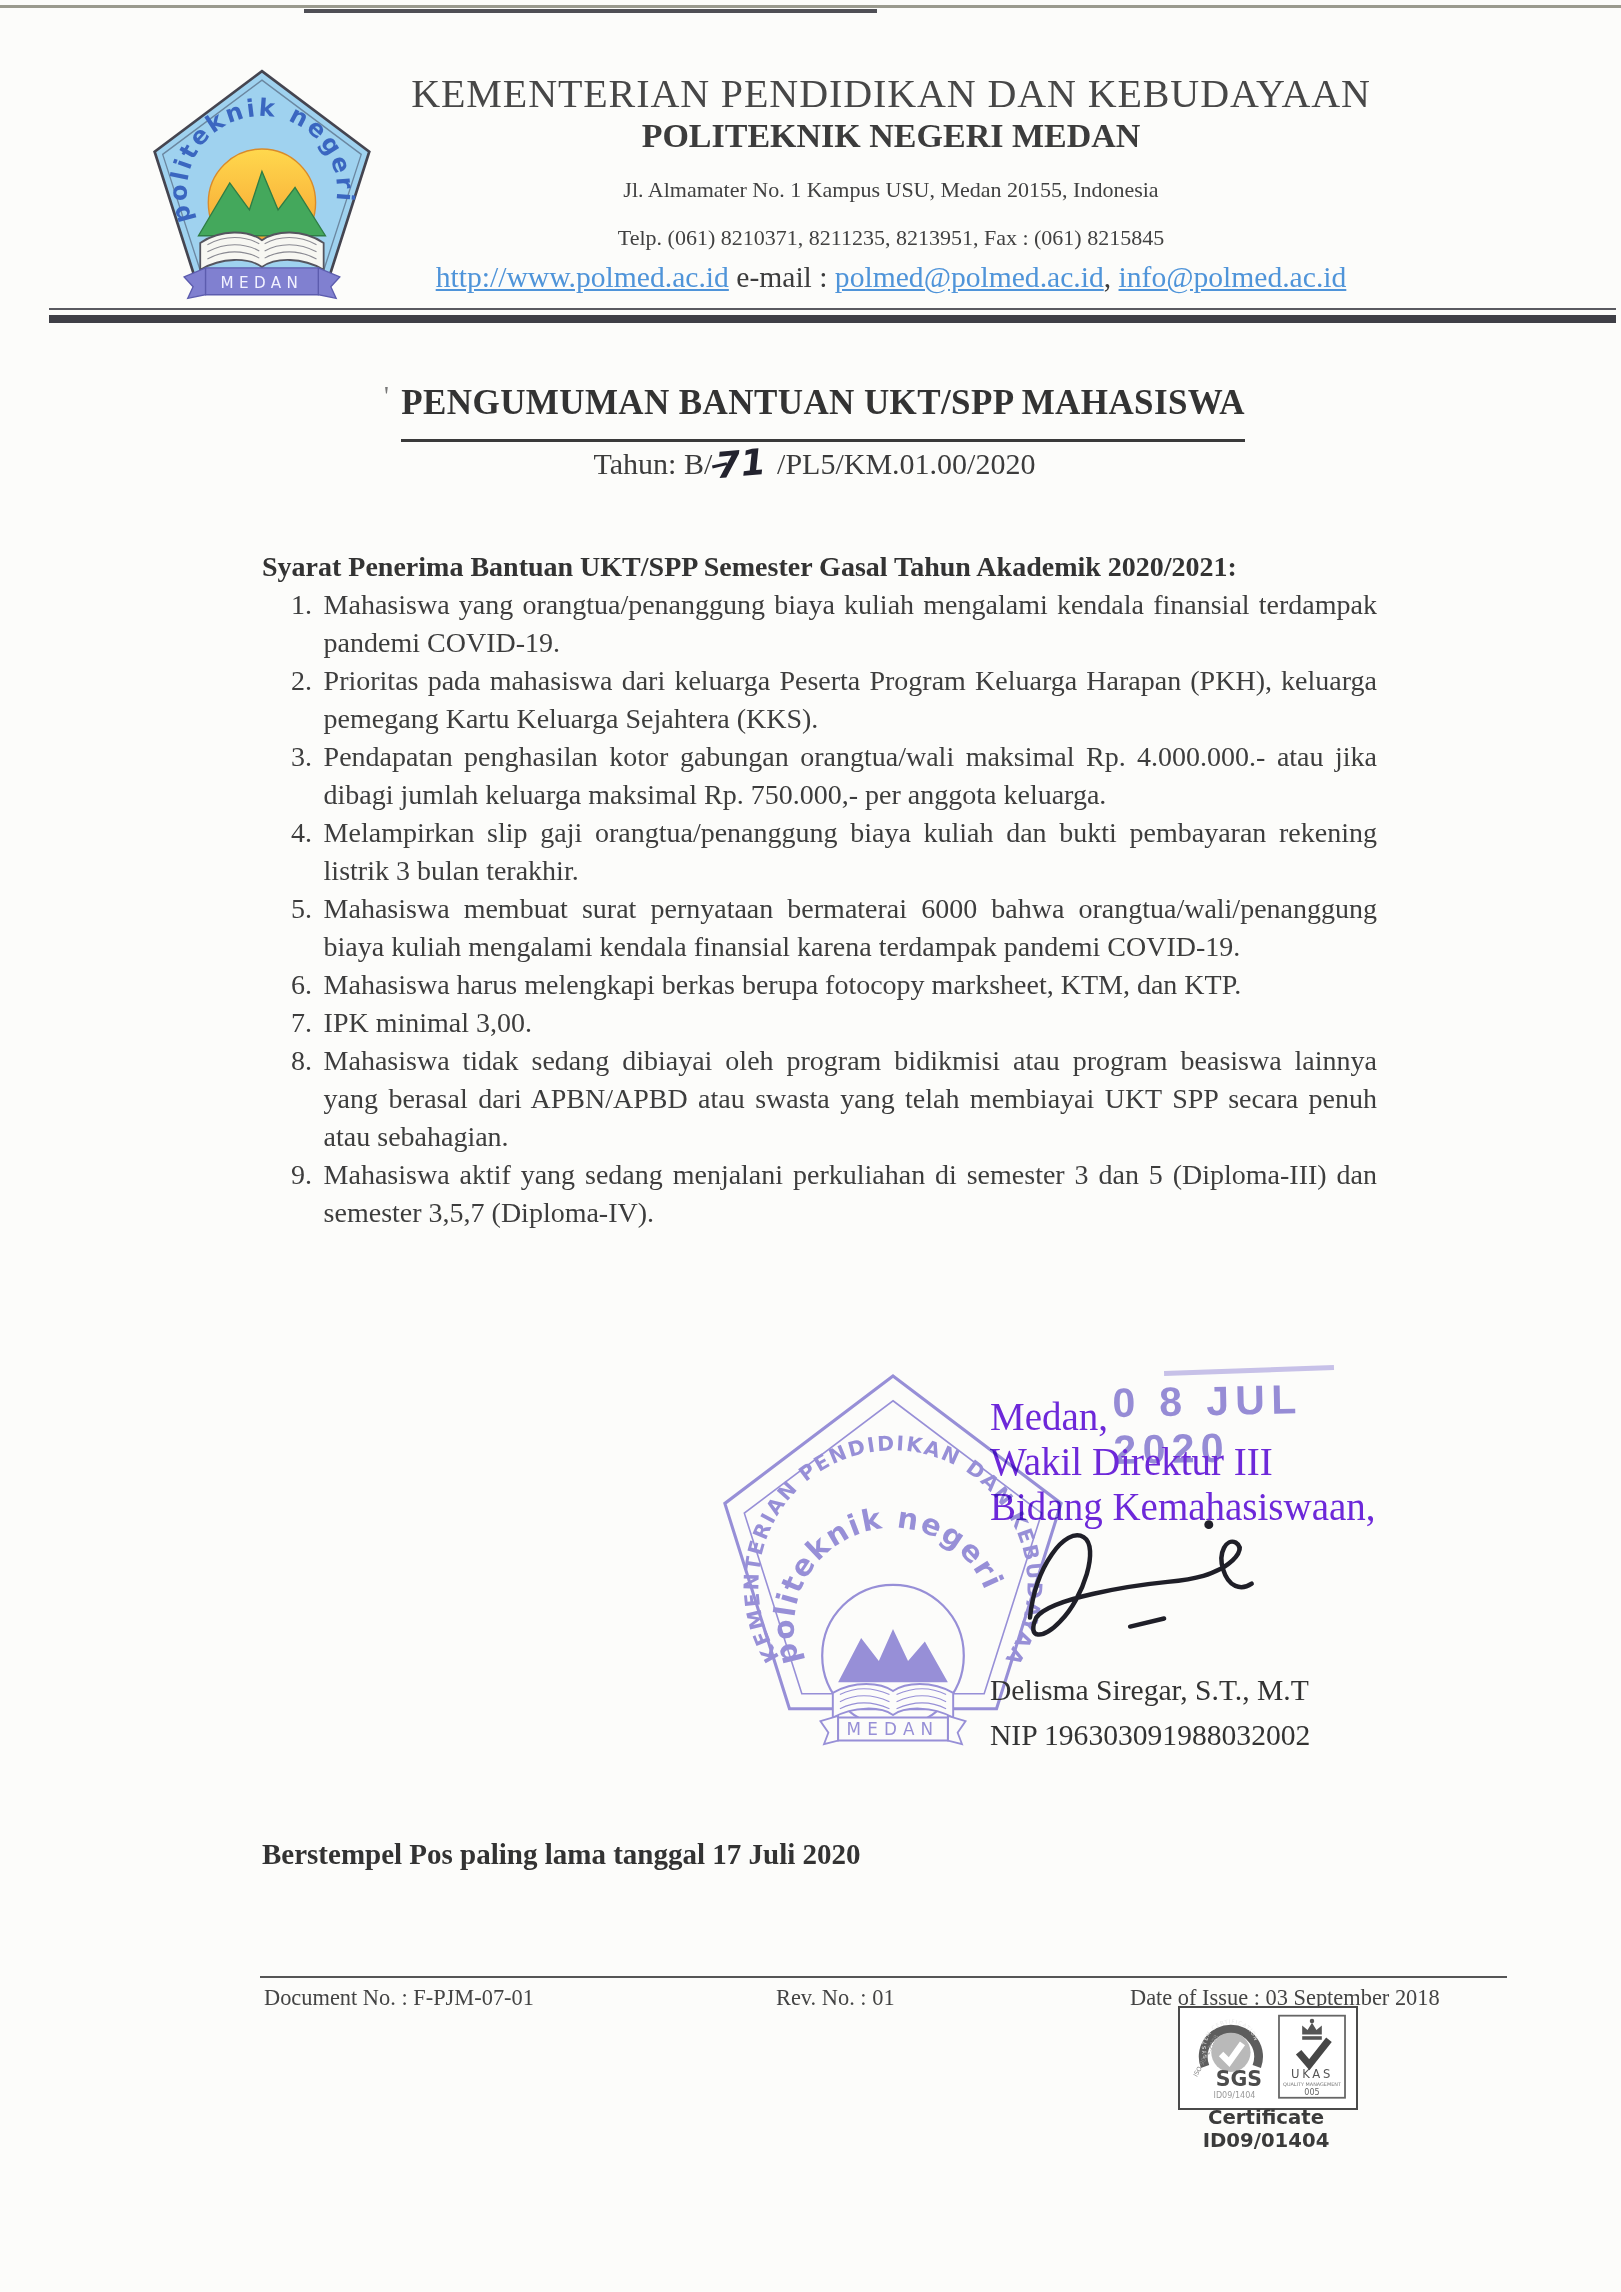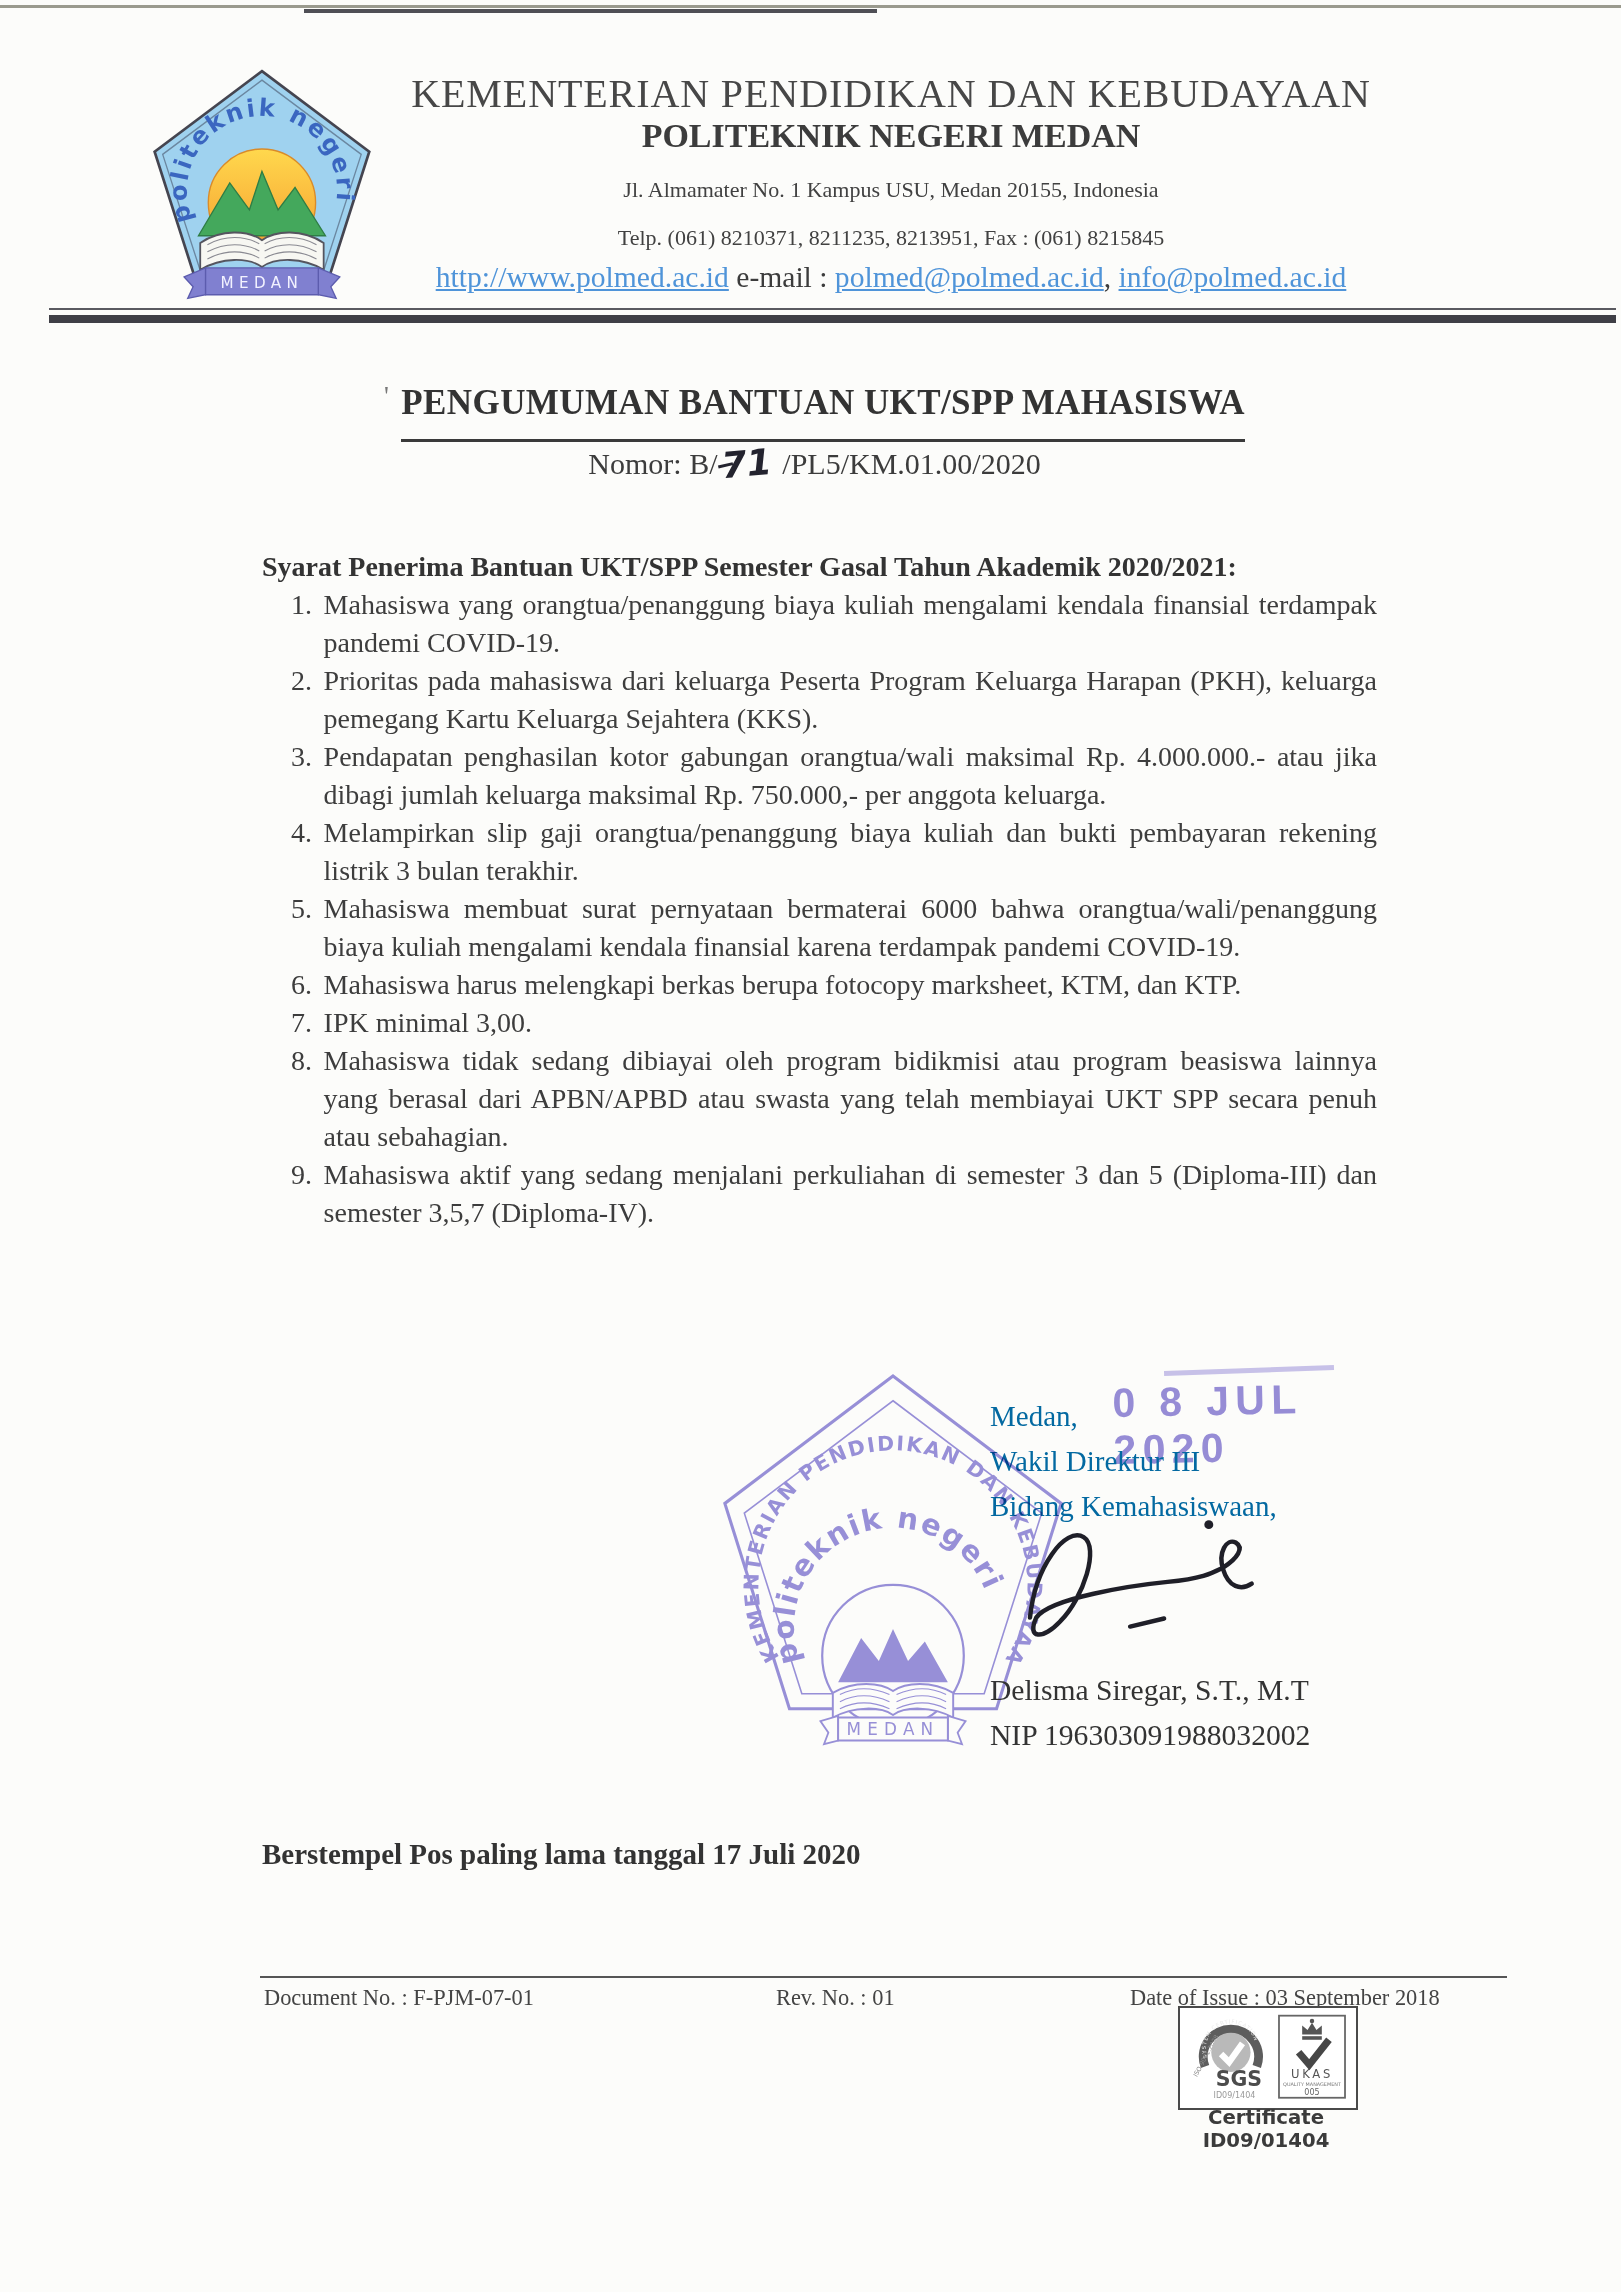--- a/index.html
+++ b/index.html
@@ -36,21 +36,21 @@
 
   
   .bodyblock{left:262px;top:548px;width:1115px;font-size:28px;line-height:38px;color:#3d3d3d;}
   .req-head{font-weight:bold;color:#333;}
   .item{display:flex;align-items:flex-start;}
   .inum{flex:0 0 50px;text-align:right;padding-right:11.6px;}
   .itxt{flex:1;text-align:justify;}
   .it10 .inum{flex-basis:59px;margin-left:-9px;}
 
   
-  .sigtop{left:990px;top:1394px;width:555px;font-size:29px;line-height:45px;color:#0369a1;}
+  .sigtop{left:990px;top:1394px;width:555px;font-size:39px;line-height:45px;color:#6d28d9;}
   .sigbottom{left:990px;top:1668px;width:573px;font-size:29.6px;line-height:45px;color:#333;}
   .datestamp{left:1113px;top:1377px;width:296px;font-family:"Liberation Sans","DejaVu Sans",sans-serif;
              font-weight:bold;font-size:41px;letter-spacing:6.3px;color:#8b80d2;
              transform:rotate(-1.2deg);opacity:.9;}
   .datesmear{left:1164px;top:1368px;width:170px;height:4.5px;background:#9a90d8;opacity:.55;
              transform:rotate(-2deg);}
   .stamp{left:716px;top:1361px;width:354px;height:399px;opacity:.82;mix-blend-mode:multiply;}
   .signature{left:996px;top:1510px;width:304px;height:175px;}
 
   
@@ -104,21 +104,21 @@
     <div class="telp">Telp. (061) 8210371, 8211235, 8213951, Fax : (061) 8215845</div>
     <div class="links"><span class="link">http://www.polmed.ac.id</span><span> e-mail : </span><span class="link">polmed@polmed.ac.id</span><span>, </span><span class="link">info@polmed.ac.id</span></div>
   </div>
   <div class="abs rule"></div>
   <div class="abs rule2"></div>
 
   <div class="abs titlewrap">
     <span class="stray">'</span><span class="doc-title">PENGUMUMAN BANTUAN UKT/SPP MAHASISWA</span>
   </div>
   <div class="abs nomor">
-    <span>Nomor: B/</span><span class="hand">71</span><span> /PL5/KM.01.00/2020</span>
+    <span>Tahun: B/</span><span class="hand">71</span><span> /PL5/KM.01.00/2020</span>
   </div>
 
   <div class="abs bodyblock">
     <div class="req-head">Syarat Penerima Bantuan UKT/SPP Semester Gasal Tahun Akademik 2020/2021:</div>
     <div class="item">
         <span class="inum">1.</span>
         <div class="itxt">Mahasiswa yang orangtua/penanggung biaya kuliah mengalami kendala finansial terdampak pandemi COVID-19.</div>
       </div>
     <div class="item">
         <span class="inum">2.</span>

